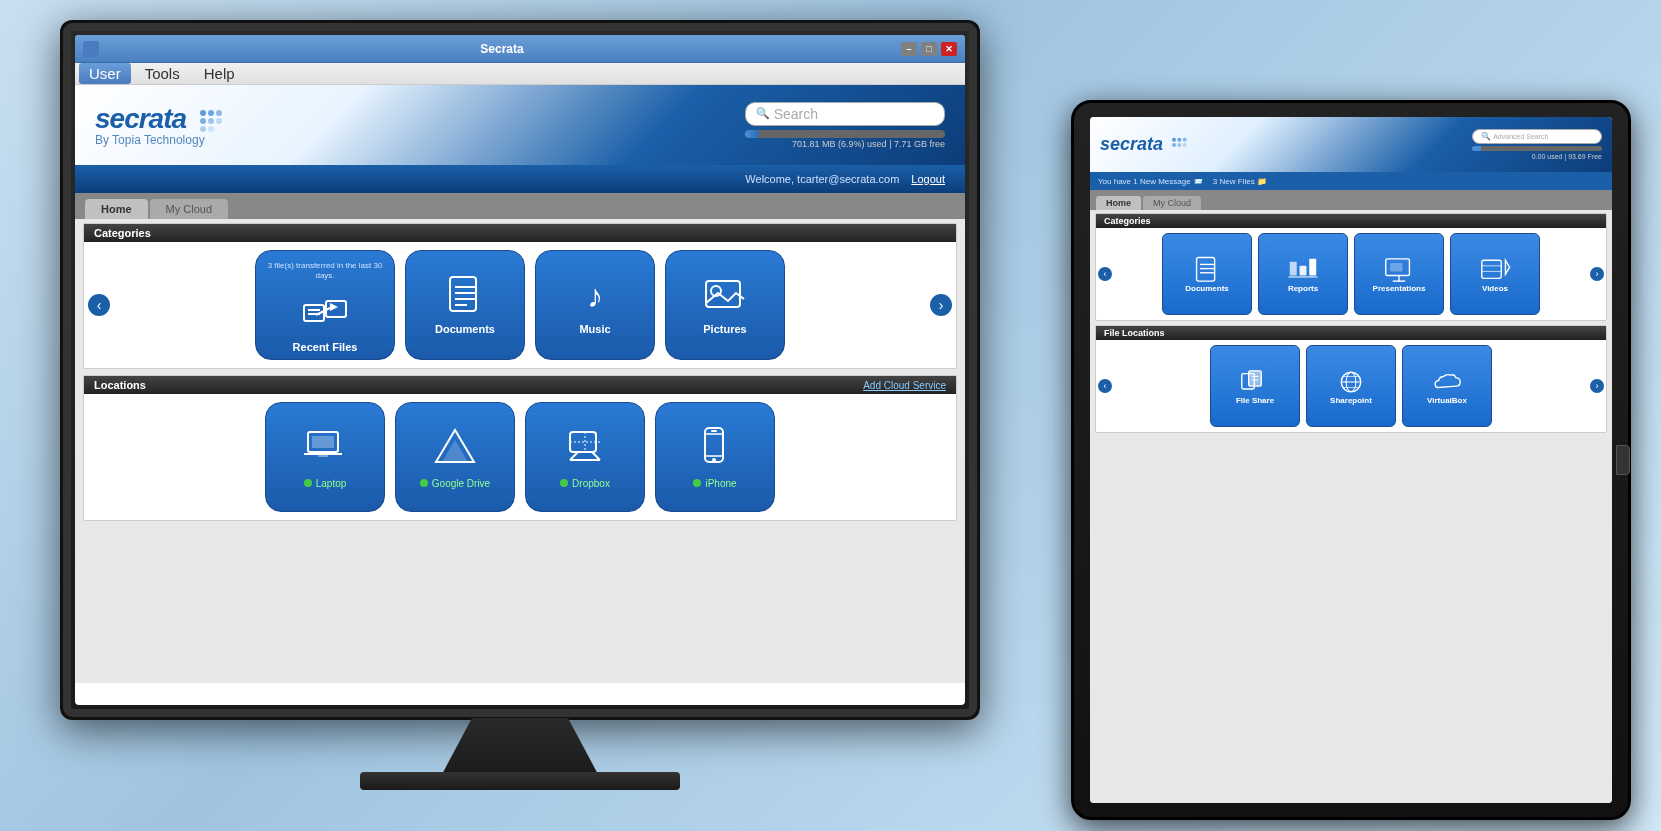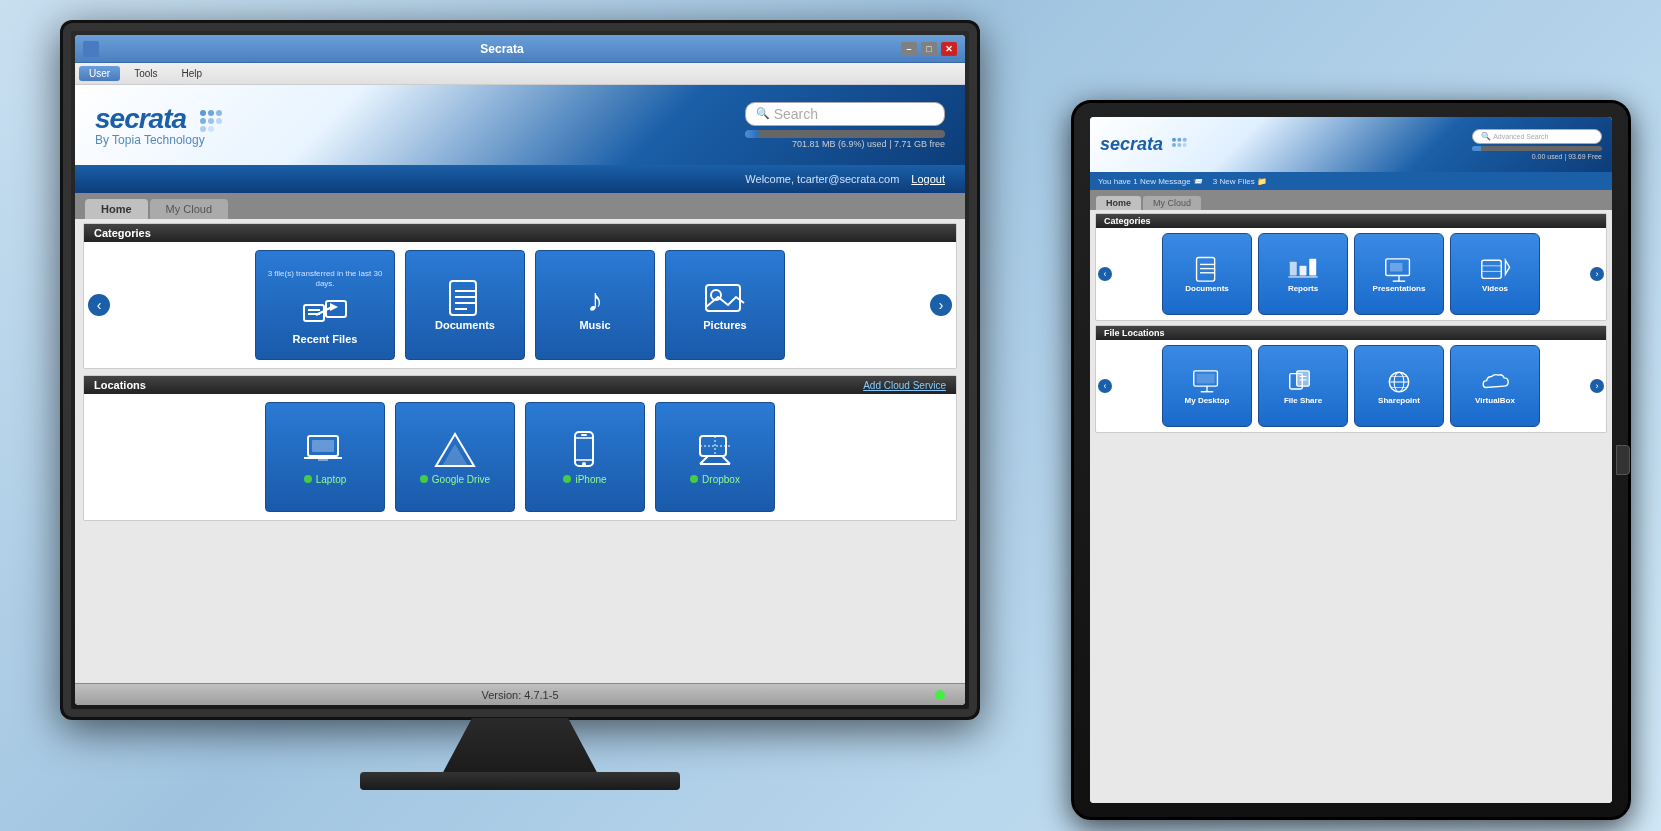--- a/index.html
+++ b/index.html
@@ -107,21 +107,21 @@
       height: 22px;
       background: linear-gradient(180deg, #f0f0f0, #e0e0e0);
       display: flex;
       align-items: center;
       padding: 0 4px;
       border-bottom: 1px solid #ccc;
       gap: 4px;
     }
     .menu-item {
       padding: 2px 10px;
-      font-size: 10px;
+      font-size: 15px;
       color: #333;
       cursor: pointer;
       border-radius: 2px;
     }
     .menu-item.active {
       background: linear-gradient(180deg, #6a9fd8, #4a7abf);
       color: #fff;
       border-radius: 3px;
     }
 
@@ -278,28 +278,29 @@
 
     .tiles-row {
       display: flex;
       gap: 10px;
       justify-content: center;
     }
     .tile {
       width: 120px;
       height: 110px;
       background: linear-gradient(180deg, #2a7ad4, #1a5aaa);
-      border-radius: 4px;
+      border-radius: 16px;
       display: flex;
       flex-direction: column;
       align-items: center;
       justify-content: center;
       cursor: pointer;
       position: relative;
       border: 1px solid #1a4a90;
+      gap: 8px;
     }
     .tile-label {
       color: #fff;
       font-size: 11px;
       font-weight: bold;
       text-align: center;
     }
     .tile-note {
       font-size: 8px;
       color: #cce0ff;
@@ -692,57 +693,53 @@
                   <polygon points="23,14 36,36 10,36" fill="rgba(255,255,255,0.2)"></polygon>
                 </svg>
                 <div class="tile-status">
                   <span class="status-dot"></span>
                   <span>Google Drive</span>
                 </div>
               </div>
 
               <div class="tile">
                 <svg class="tile-svg" viewBox="0 0 46 40">
-                  <rect x="13" y="2" width="18" height="34" rx="4" fill="none" stroke="white" stroke-width="2"></rect>
-                  <line x1="13" y1="8" x2="31" y2="8" stroke="white" stroke-width="1.5"></line>
-                  <line x1="13" y1="30" x2="31" y2="30" stroke="white" stroke-width="1.5"></line>
-                  <circle cx="22" cy="34" r="2" fill="white"></circle>
-                  <rect x="19" y="4" width="6" height="2" rx="1" fill="white"></rect>
-                </svg>
-                <div class="tile-status">
-                  <span class="status-dot"></span>
-                  <span>iPhone</span>
-                </div>
-              </div>
-
-              <div class="tile">
-                <svg class="tile-svg" viewBox="0 0 46 40">
                   <rect x="8" y="6" width="26" height="20" rx="3" fill="none" stroke="white" stroke-width="2"></rect>
                   <line x1="16" y1="26" x2="8" y2="34" stroke="white" stroke-width="2"></line>
                   <line x1="30" y1="26" x2="38" y2="34" stroke="white" stroke-width="2"></line>
                   <line x1="8" y1="34" x2="38" y2="34" stroke="white" stroke-width="2"></line>
                   <line x1="23" y1="6" x2="23" y2="26" stroke="white" stroke-width="1" stroke-dasharray="2,2"></line>
                   <line x1="8" y1="16" x2="38" y2="16" stroke="white" stroke-width="1" stroke-dasharray="2,2"></line>
                 </svg>
                 <div class="tile-status">
                   <span class="status-dot"></span>
                   <span>Dropbox</span>
                 </div>
               </div>
 
+              <div class="tile">
+                <svg class="tile-svg" viewBox="0 0 46 40">
+                  <rect x="13" y="2" width="18" height="34" rx="4" fill="none" stroke="white" stroke-width="2"></rect>
+                  <line x1="13" y1="8" x2="31" y2="8" stroke="white" stroke-width="1.5"></line>
+                  <line x1="13" y1="30" x2="31" y2="30" stroke="white" stroke-width="1.5"></line>
+                  <circle cx="22" cy="34" r="2" fill="white"></circle>
+                  <rect x="19" y="4" width="6" height="2" rx="1" fill="white"></rect>
+                </svg>
+                <div class="tile-status">
+                  <span class="status-dot"></span>
+                  <span>iPhone</span>
+                </div>
+              </div>
+
             </div>
           </div>
         </div>
 
       </div>
 
-      <div class="status-bar">
-        <span>Version: 4.7.1-5</span>
-        <div class="status-dot-green"></div>
-      </div>
 
     </div>
   </div>
   <div class="monitor-stand"></div>
   <div class="monitor-base"></div>
 </div>
 
 <div class="tablet-wrapper">
   <div class="tablet-frame">
     <div class="tablet-screen">
@@ -843,29 +840,20 @@
         </div>
 
         <div class="t-section-box">
           <div class="t-locations-header">
             <span class="t-locations-title">File Locations</span>
           </div>
           <div class="t-section-body">
             <div class="t-carousel-arrow left">‹</div>
             <div class="t-tiles-row">
 
-              <div class="t-tile">
-                <svg class="t-tile-svg" viewBox="0 0 46 40">
-                  <rect x="4" y="4" width="34" height="22" rx="2" fill="none" stroke="white" stroke-width="2"></rect>
-                  <line x1="23" y1="26" x2="23" y2="34" stroke="white" stroke-width="2"></line>
-                  <line x1="14" y1="34" x2="32" y2="34" stroke="white" stroke-width="2"></line>
-                  <rect x="8" y="8" width="26" height="14" rx="1" fill="rgba(255,255,255,0.2)"></rect>
-                </svg>
-                <div class="t-tile-label">My Desktop</div>
-              </div>
 
               <div class="t-tile">
                 <svg class="t-tile-svg" viewBox="0 0 46 40">
                   <rect x="4" y="8" width="18" height="22" rx="2" fill="none" stroke="white" stroke-width="2"></rect>
                   <rect x="14" y="4" width="18" height="22" rx="2" fill="rgba(255,255,255,0.5)" stroke="white" stroke-width="2"></rect>
                   <line x1="18" y1="12" x2="28" y2="12" stroke="white" stroke-width="1.5"></line>
                   <line x1="18" y1="17" x2="28" y2="17" stroke="white" stroke-width="1.5"></line>
                 </svg>
                 <div class="t-tile-label">File Share</div>
               </div>

